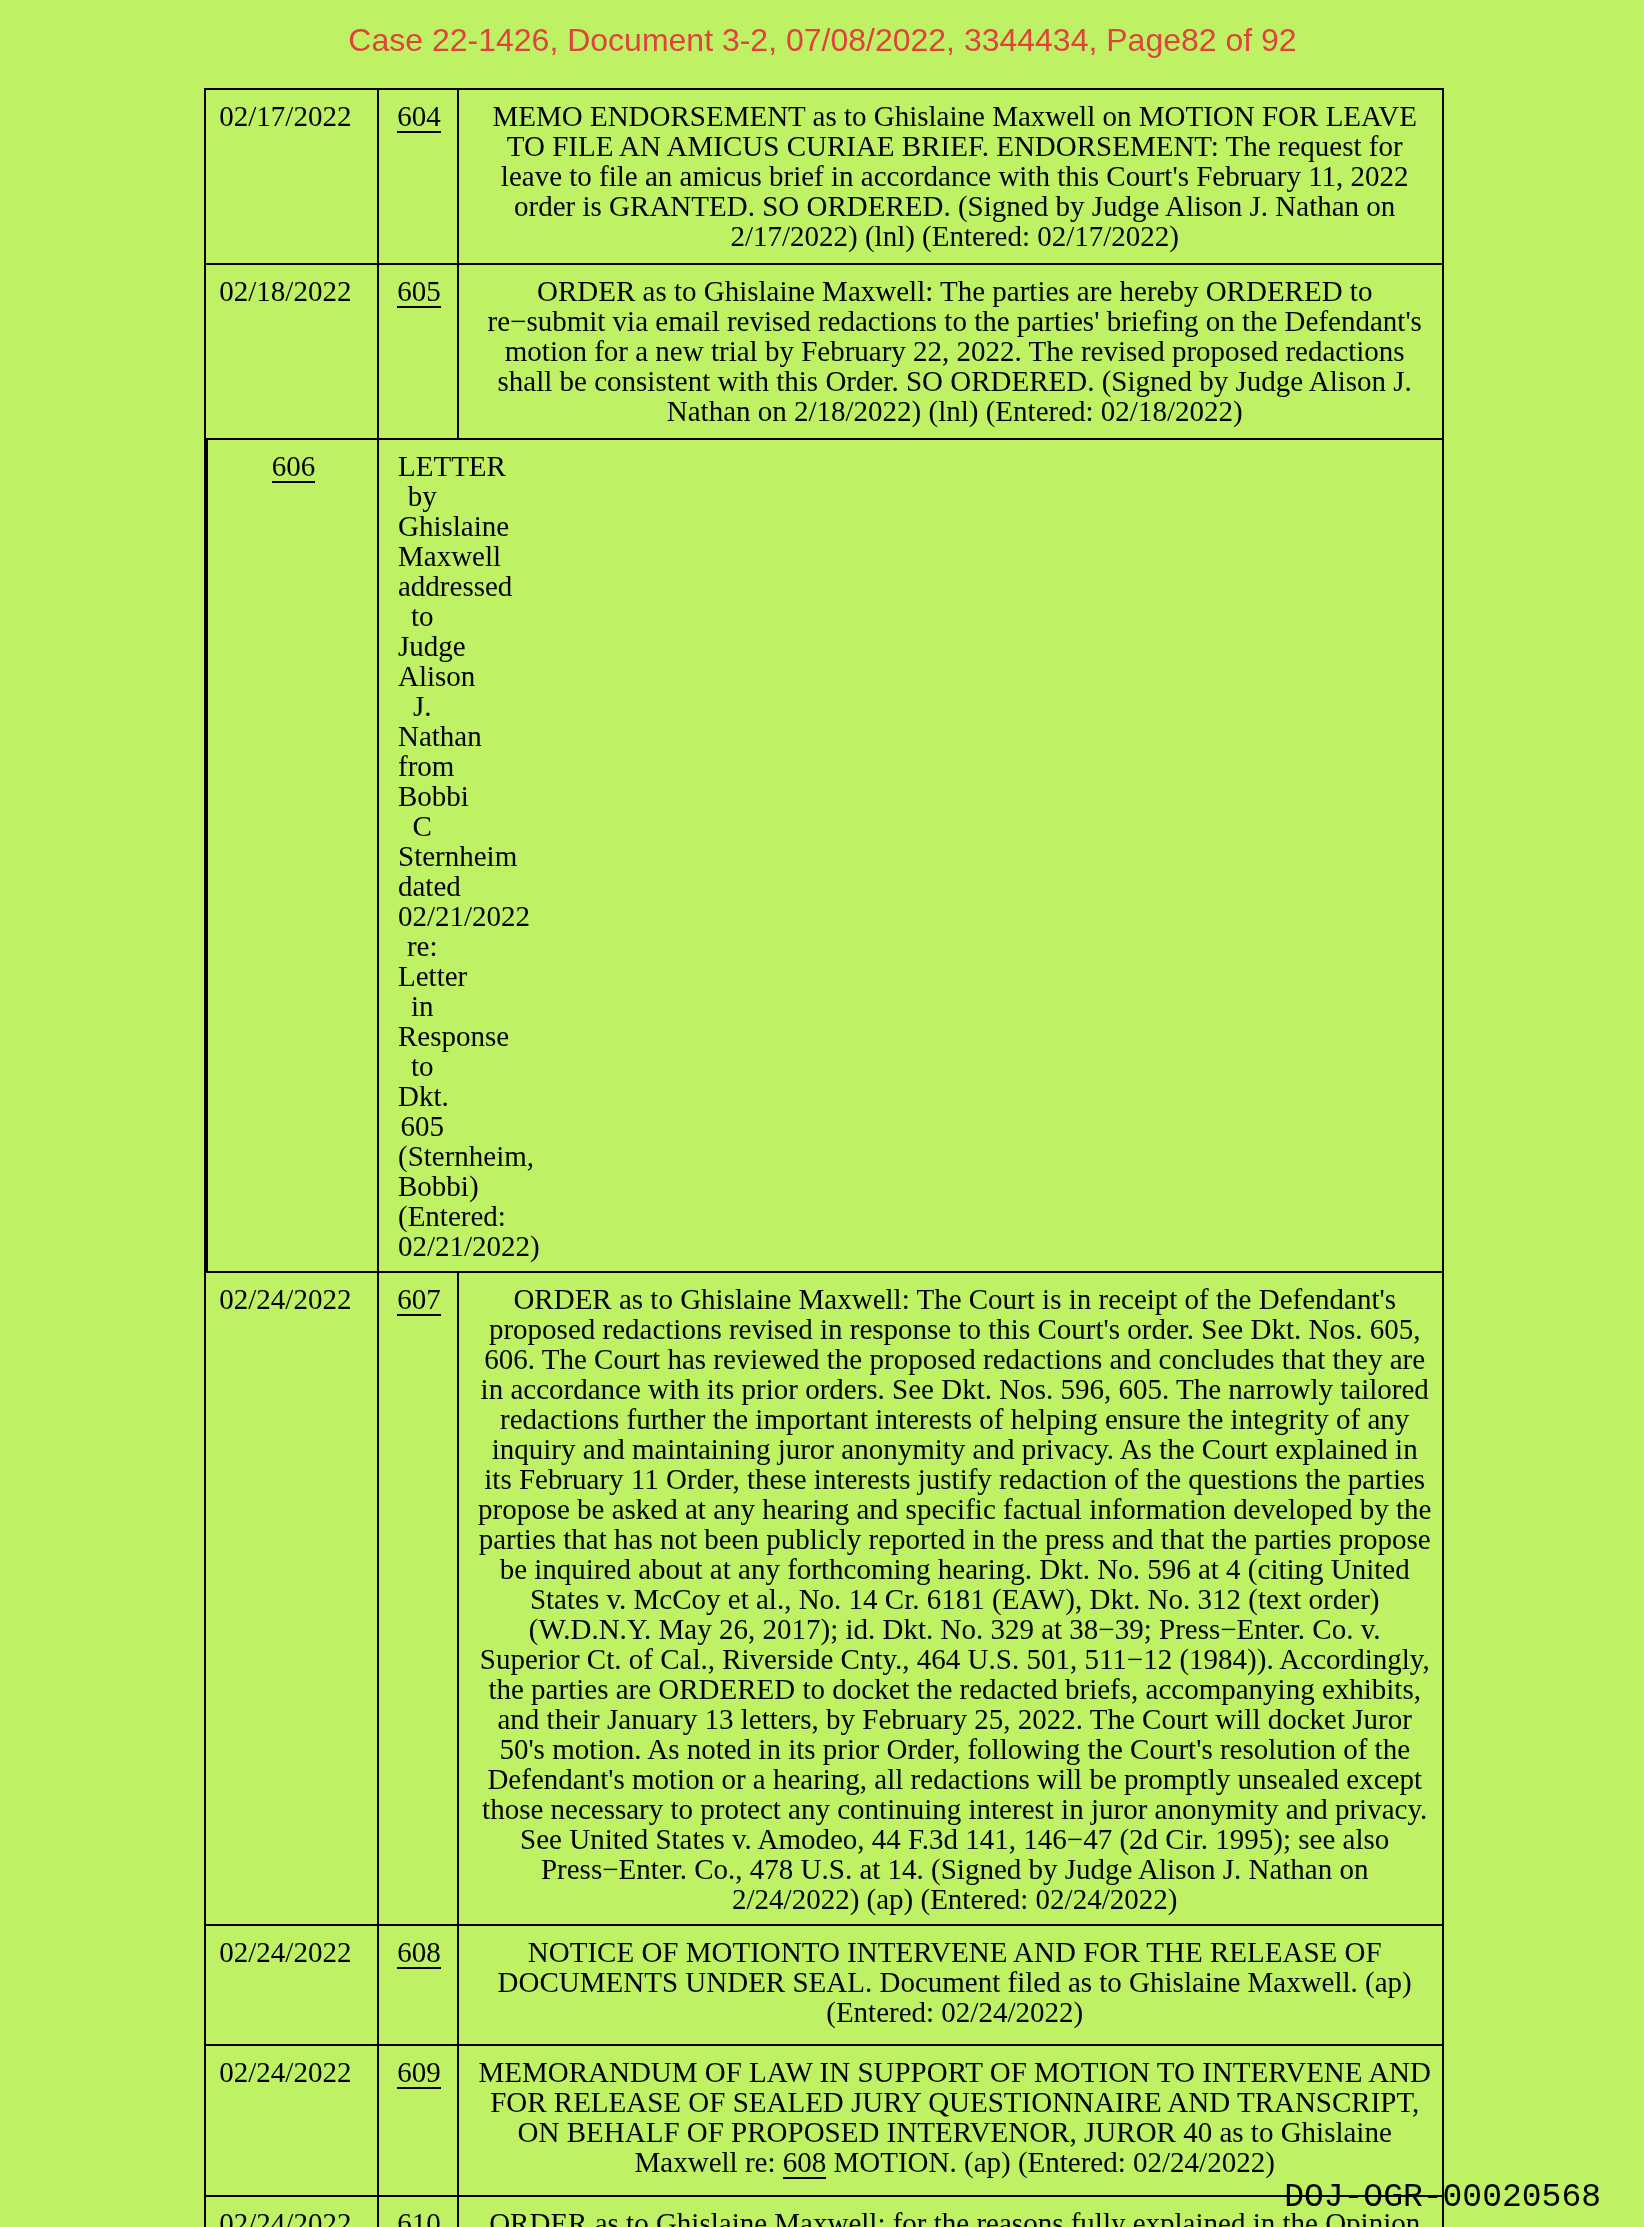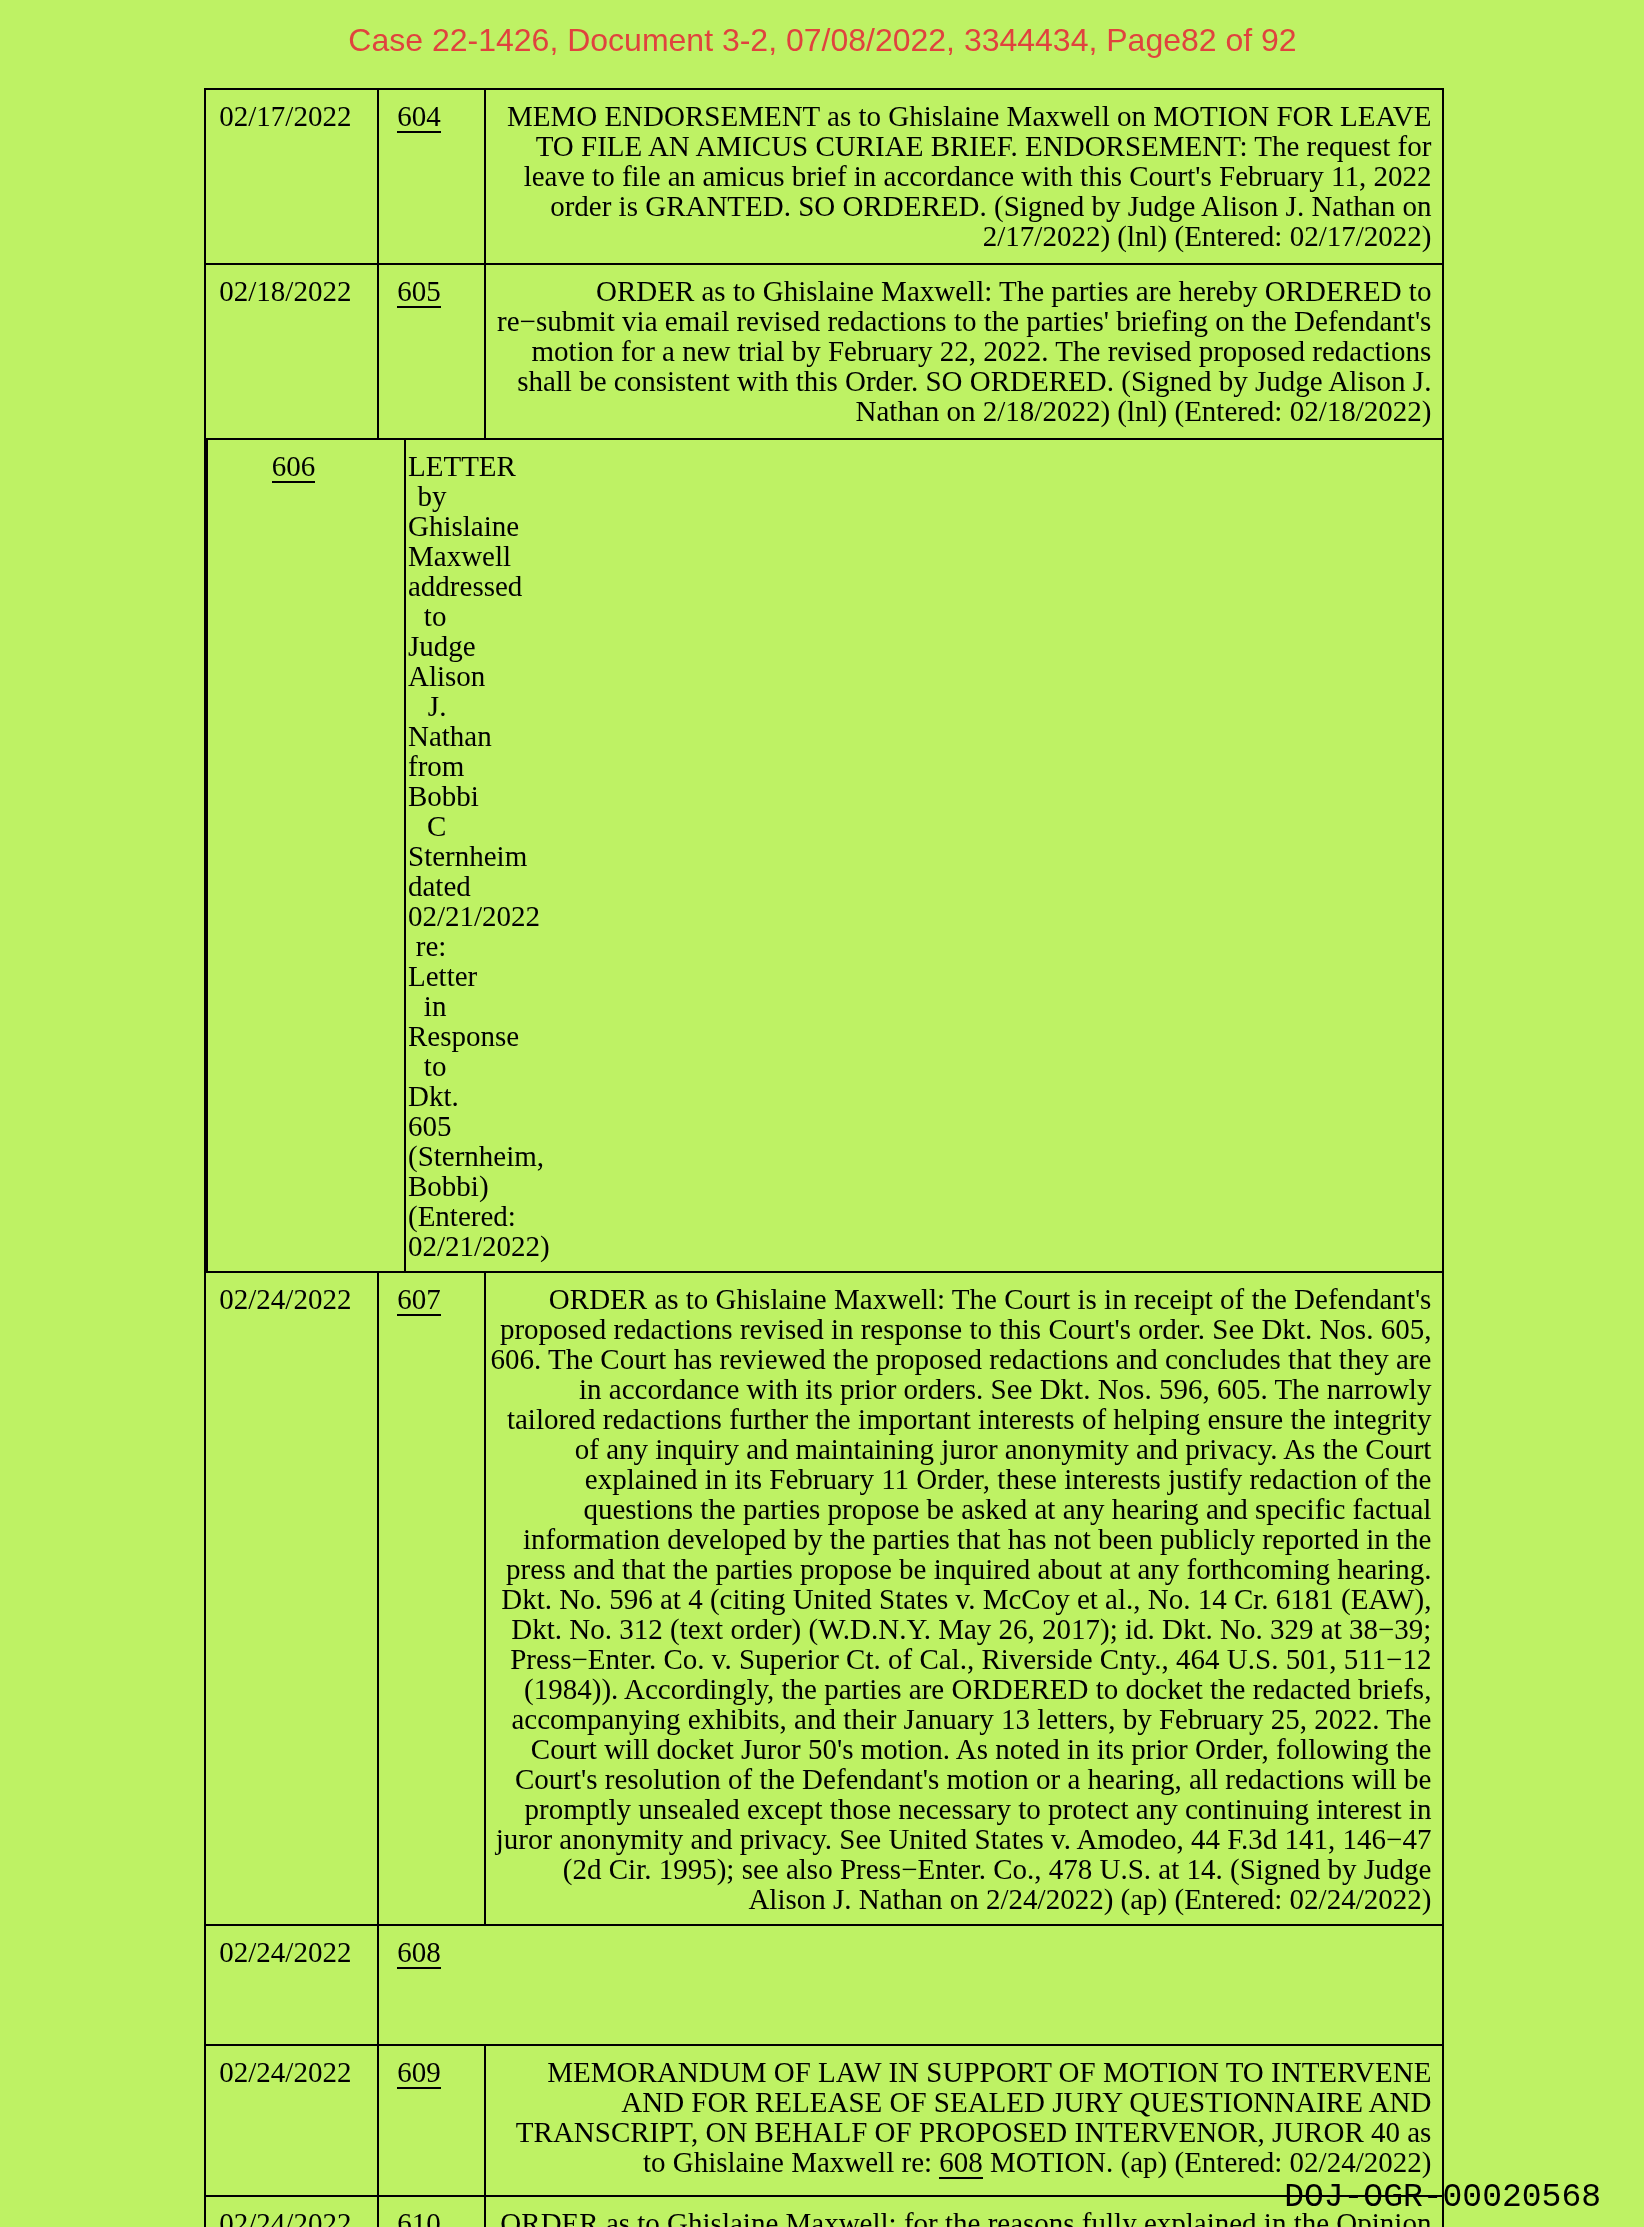--- a/index.html
+++ b/index.html
@@ -69,24 +69,23 @@
     white-space: nowrap;
   }
   .cell.num-cell {
     border-left: 2.7px solid #000000;
     text-align: center;
     padding-left: 4px;
     padding-right: 2px;
   }
   .cell.desc-cell {
     border-left: 2.7px solid #000000;
-    padding-left: 2px;
+    padding-left: 19px;
     padding-right: 10.6px;
-    text-align: right;
-    margin-left: 27px;
+    text-align: center;
   }
   .doclink {
     display: inline-block;
     border-bottom: 2.7px solid #000000;
     padding-bottom: 2px;
     line-height: 25px;
   }
 
   
   .bates-number {
@@ -137,20 +136,21 @@
       <span class="doclink">607</span>
     </div>
     <div class="cell desc-cell"><span>ORDER as to Ghislaine Maxwell: The Court is in receipt of the Defendant's proposed redactions revised in response to this Court's order. See Dkt. Nos. 605, 606. The Court has reviewed the proposed redactions and concludes that they are in accordance with its prior orders. See Dkt. Nos. 596, 605. The narrowly tailored redactions further the important interests of helping ensure the integrity of any inquiry and maintaining juror anonymity and privacy. As the Court explained in its February 11 Order, these interests justify redaction of the questions the parties propose be asked at any hearing and specific factual information developed by the parties that has not been publicly reported in the press and that the parties propose be inquired about at any forthcoming hearing. Dkt. No. 596 at 4 (citing United States v. McCoy et al., No. 14 Cr. 6181 (EAW), Dkt. No. 312 (text order) (W.D.N.Y. May 26, 2017); id. Dkt. No. 329 at 38−39; Press−Enter. Co. v. Superior Ct. of Cal., Riverside Cnty., 464 U.S. 501, 511−12 (1984)). Accordingly, the parties are ORDERED to docket the redacted briefs, accompanying exhibits, and their January 13 letters, by February 25, 2022. The Court will docket Juror 50's motion. As noted in its prior Order, following the Court's resolution of the Defendant's motion or a hearing, all redactions will be promptly unsealed except those necessary to protect any continuing interest in juror anonymity and privacy. See United States v. Amodeo, 44 F.3d 141, 146−47 (2d Cir. 1995); see also Press−Enter. Co., 478 U.S. at 14. (Signed by Judge Alison J. Nathan on 2/24/2022) (ap) (Entered: 02/24/2022)</span></div>
   </div>
 
   <div class="docket-row">
     <div class="cell date-cell">02/24/2022</div>
     <div class="cell num-cell">
       <span class="doclink">608</span>
     </div>
+    <div class="cell desc-cell"><span>NOTICE OF MOTIONTO INTERVENE AND FOR THE RELEASE OF DOCUMENTS UNDER SEAL. Document filed as to Ghislaine Maxwell. (ap) (Entered: 02/24/2022)</span></div>
   </div>
 
   <div class="docket-row">
     <div class="cell date-cell">02/24/2022</div>
     <div class="cell num-cell">
       <span class="doclink">609</span>
     </div>
     <div class="cell desc-cell"><span>MEMORANDUM OF LAW IN SUPPORT OF MOTION TO INTERVENE AND FOR RELEASE OF SEALED JURY QUESTIONNAIRE AND TRANSCRIPT, ON BEHALF OF PROPOSED INTERVENOR, JUROR 40 as to Ghislaine Maxwell re: </span><span class="doclink">608</span><span> MOTION. (ap) (Entered: 02/24/2022)</span></div>
   </div>
 

